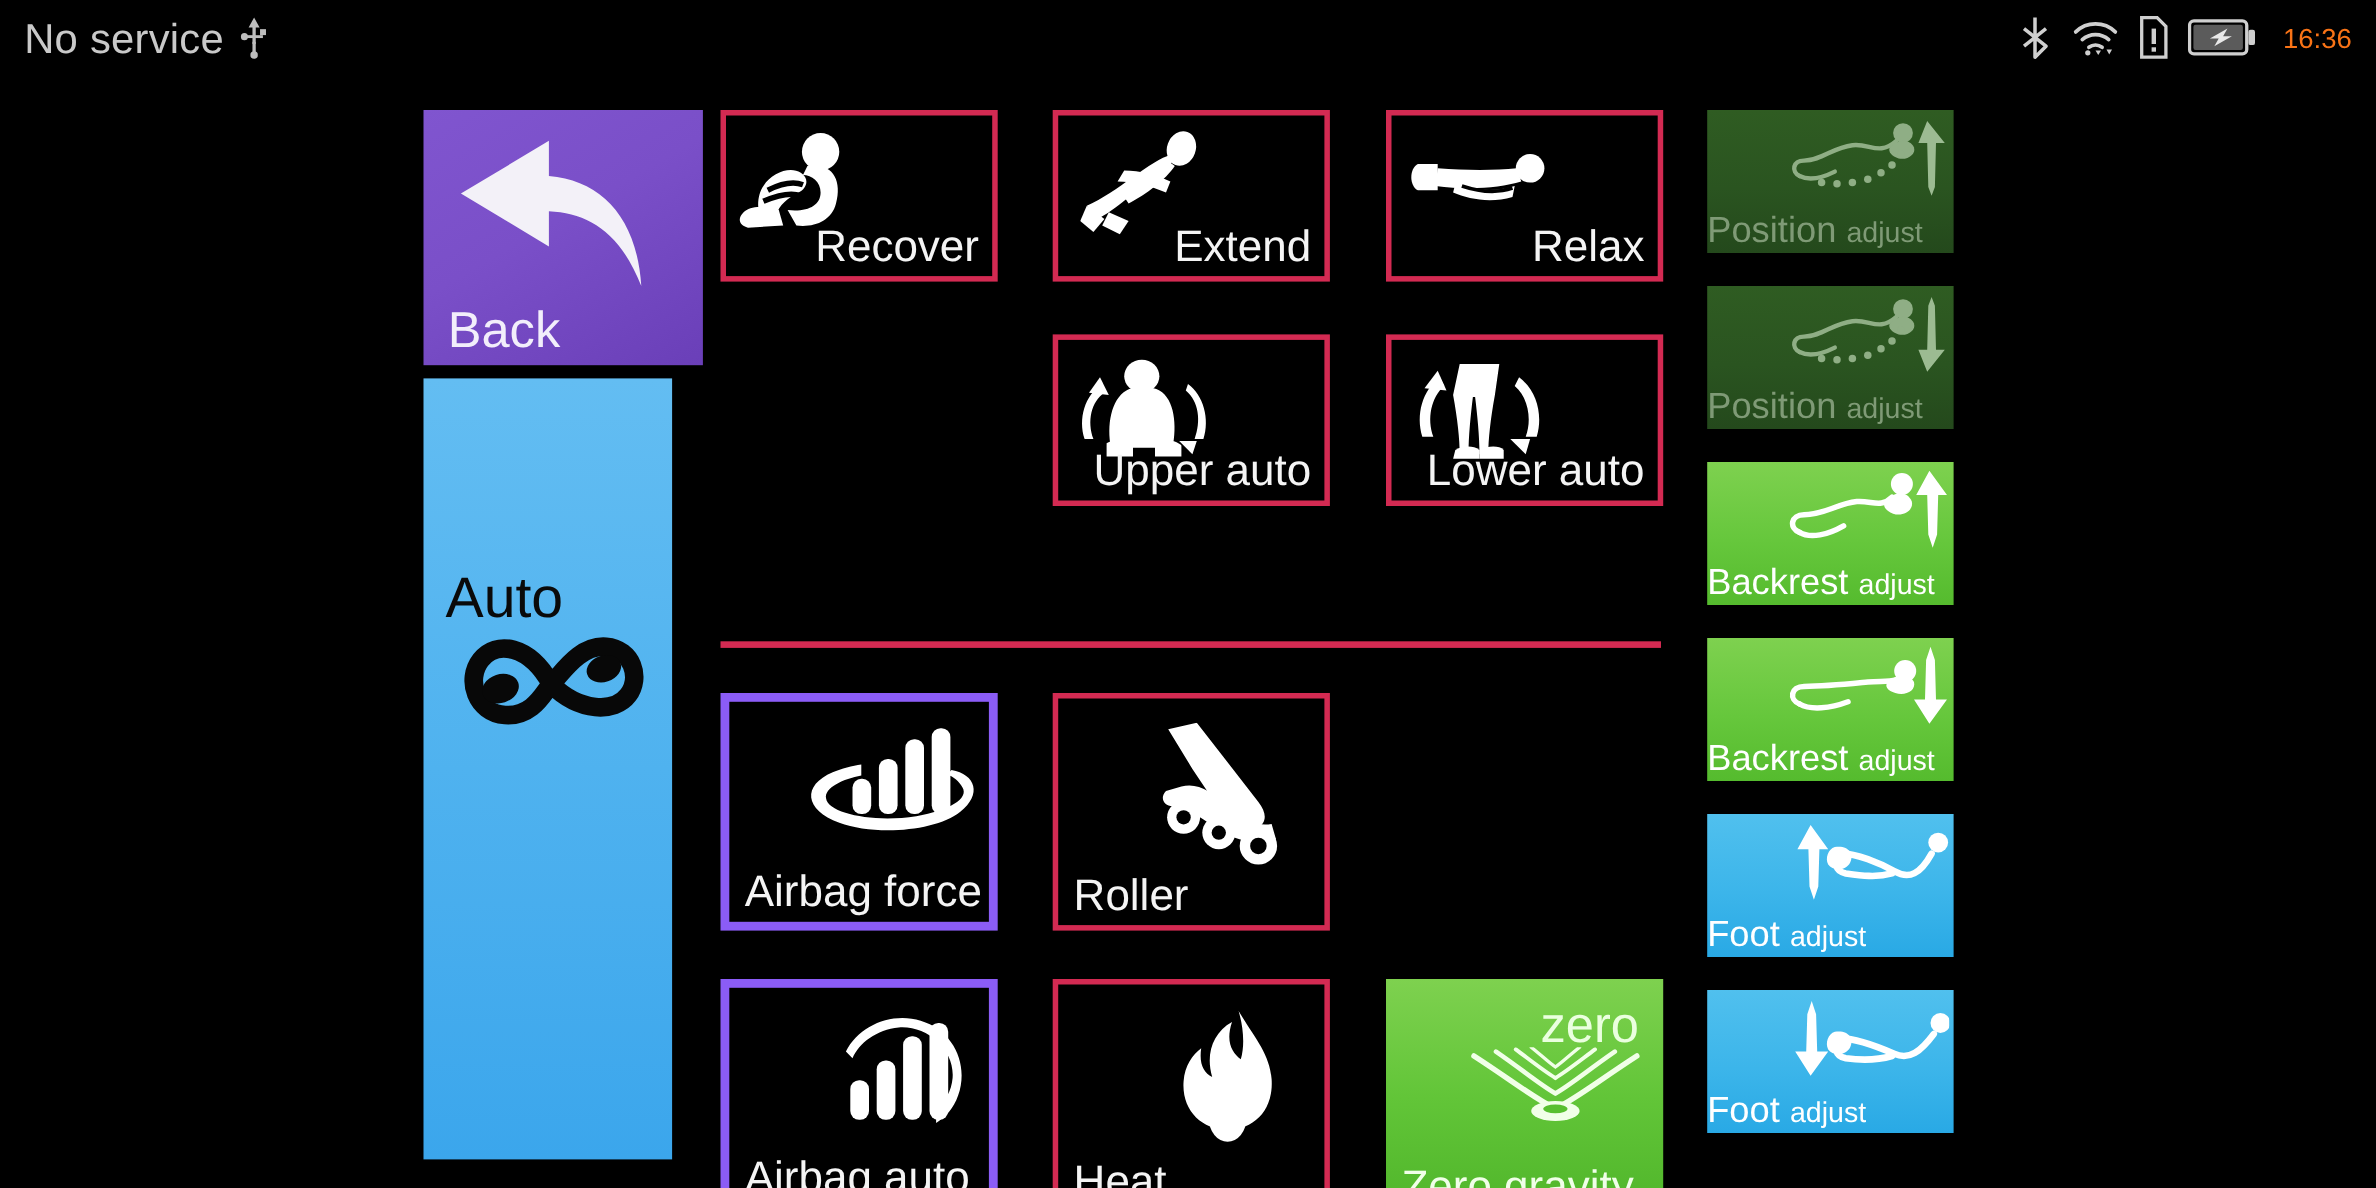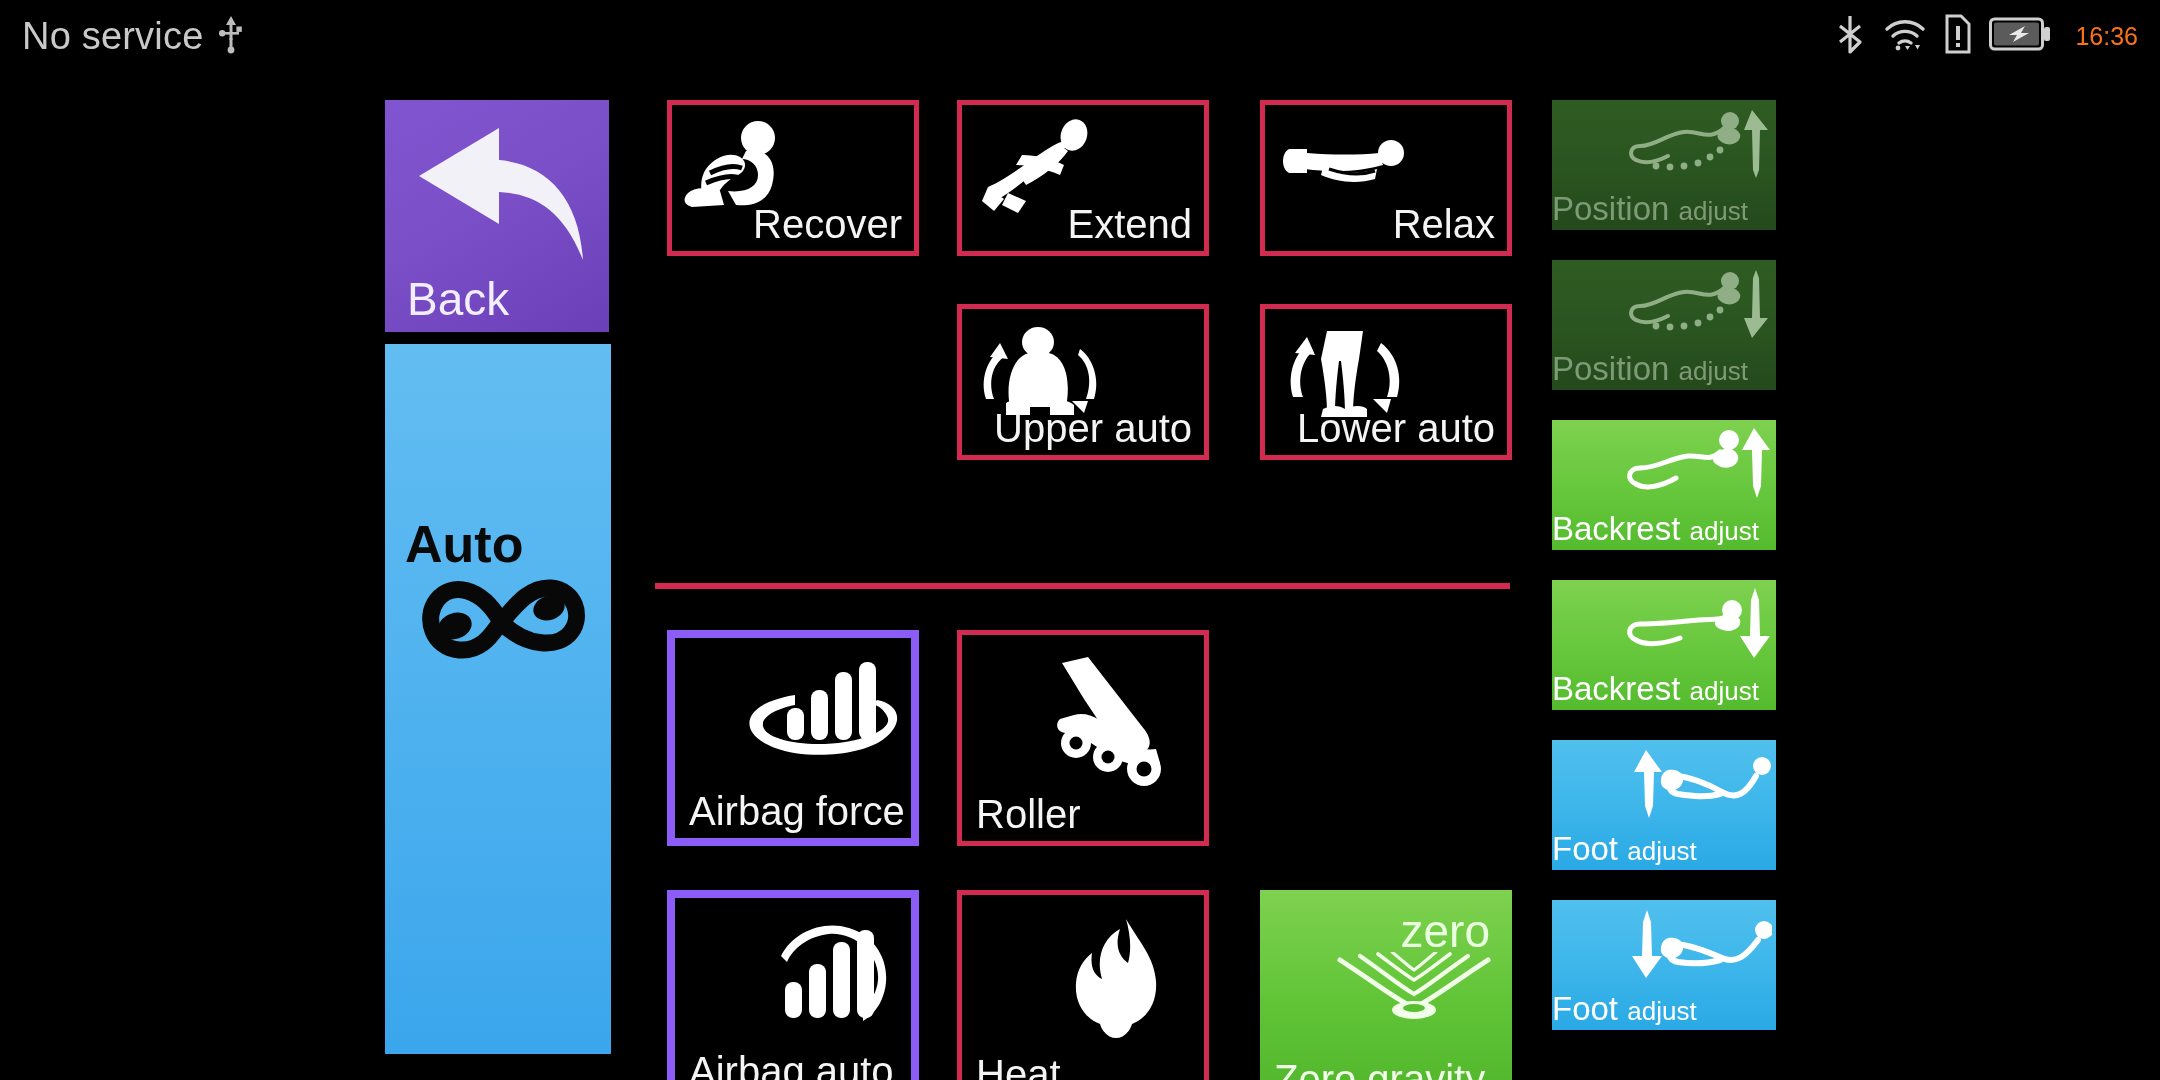--- a/index.html
+++ b/index.html
@@ -60,21 +60,21 @@
   }
 
   
   #left-col {
     position: absolute;
     left: 385px;
     top: 28px;
     width: 226px;
   }
   #back-button {
-    width: 224px;
+    width: 254px;
     height: 232px;
     background: linear-gradient(150deg, #8055cf 0%, #7a4fc8 45%, #6a3fb8 100%);
     position: relative;
     cursor: pointer;
   }
   #back-arrow {
     position: absolute;
     left: 26px;
     top: 18px;
   }
@@ -93,21 +93,21 @@
     position: relative;
     cursor: pointer;
     overflow: hidden;
   }
   #auto-title {
     position: absolute;
     left: 20px;
     top: 170px;
     font-size: 52px;
     color: #0a0a0a;
-    font-weight: 700;
+    font-weight: 400;
   }
   #auto-infinity {
     position: absolute;
     left: 18px;
     top: 212px;
   }
   #auto-desc {
     position: absolute;
     left: 0;
     right: 0;
@@ -160,21 +160,21 @@
     width: 855px;
     height: 6px;
     background: #d32a52;
   }
 
   
   .r1 { top: 0;   width: 252px; height: 156px; }
   .r2 { top: 204px; width: 252px; height: 156px; }
   .r3 { top: 530px; width: 252px; height: 216px; }
   .r4 { top: 790px; width: 252px; height: 216px; }
-  .c1 { left: 12px; }
+  .c1 { left: 0; }
   .c2 { left: 302px; }
   .c3 { left: 605px; }
 
   
   #right-col {
     position: absolute;
     left: 1552px;
     top: 28px;
     width: 224px;
   }

